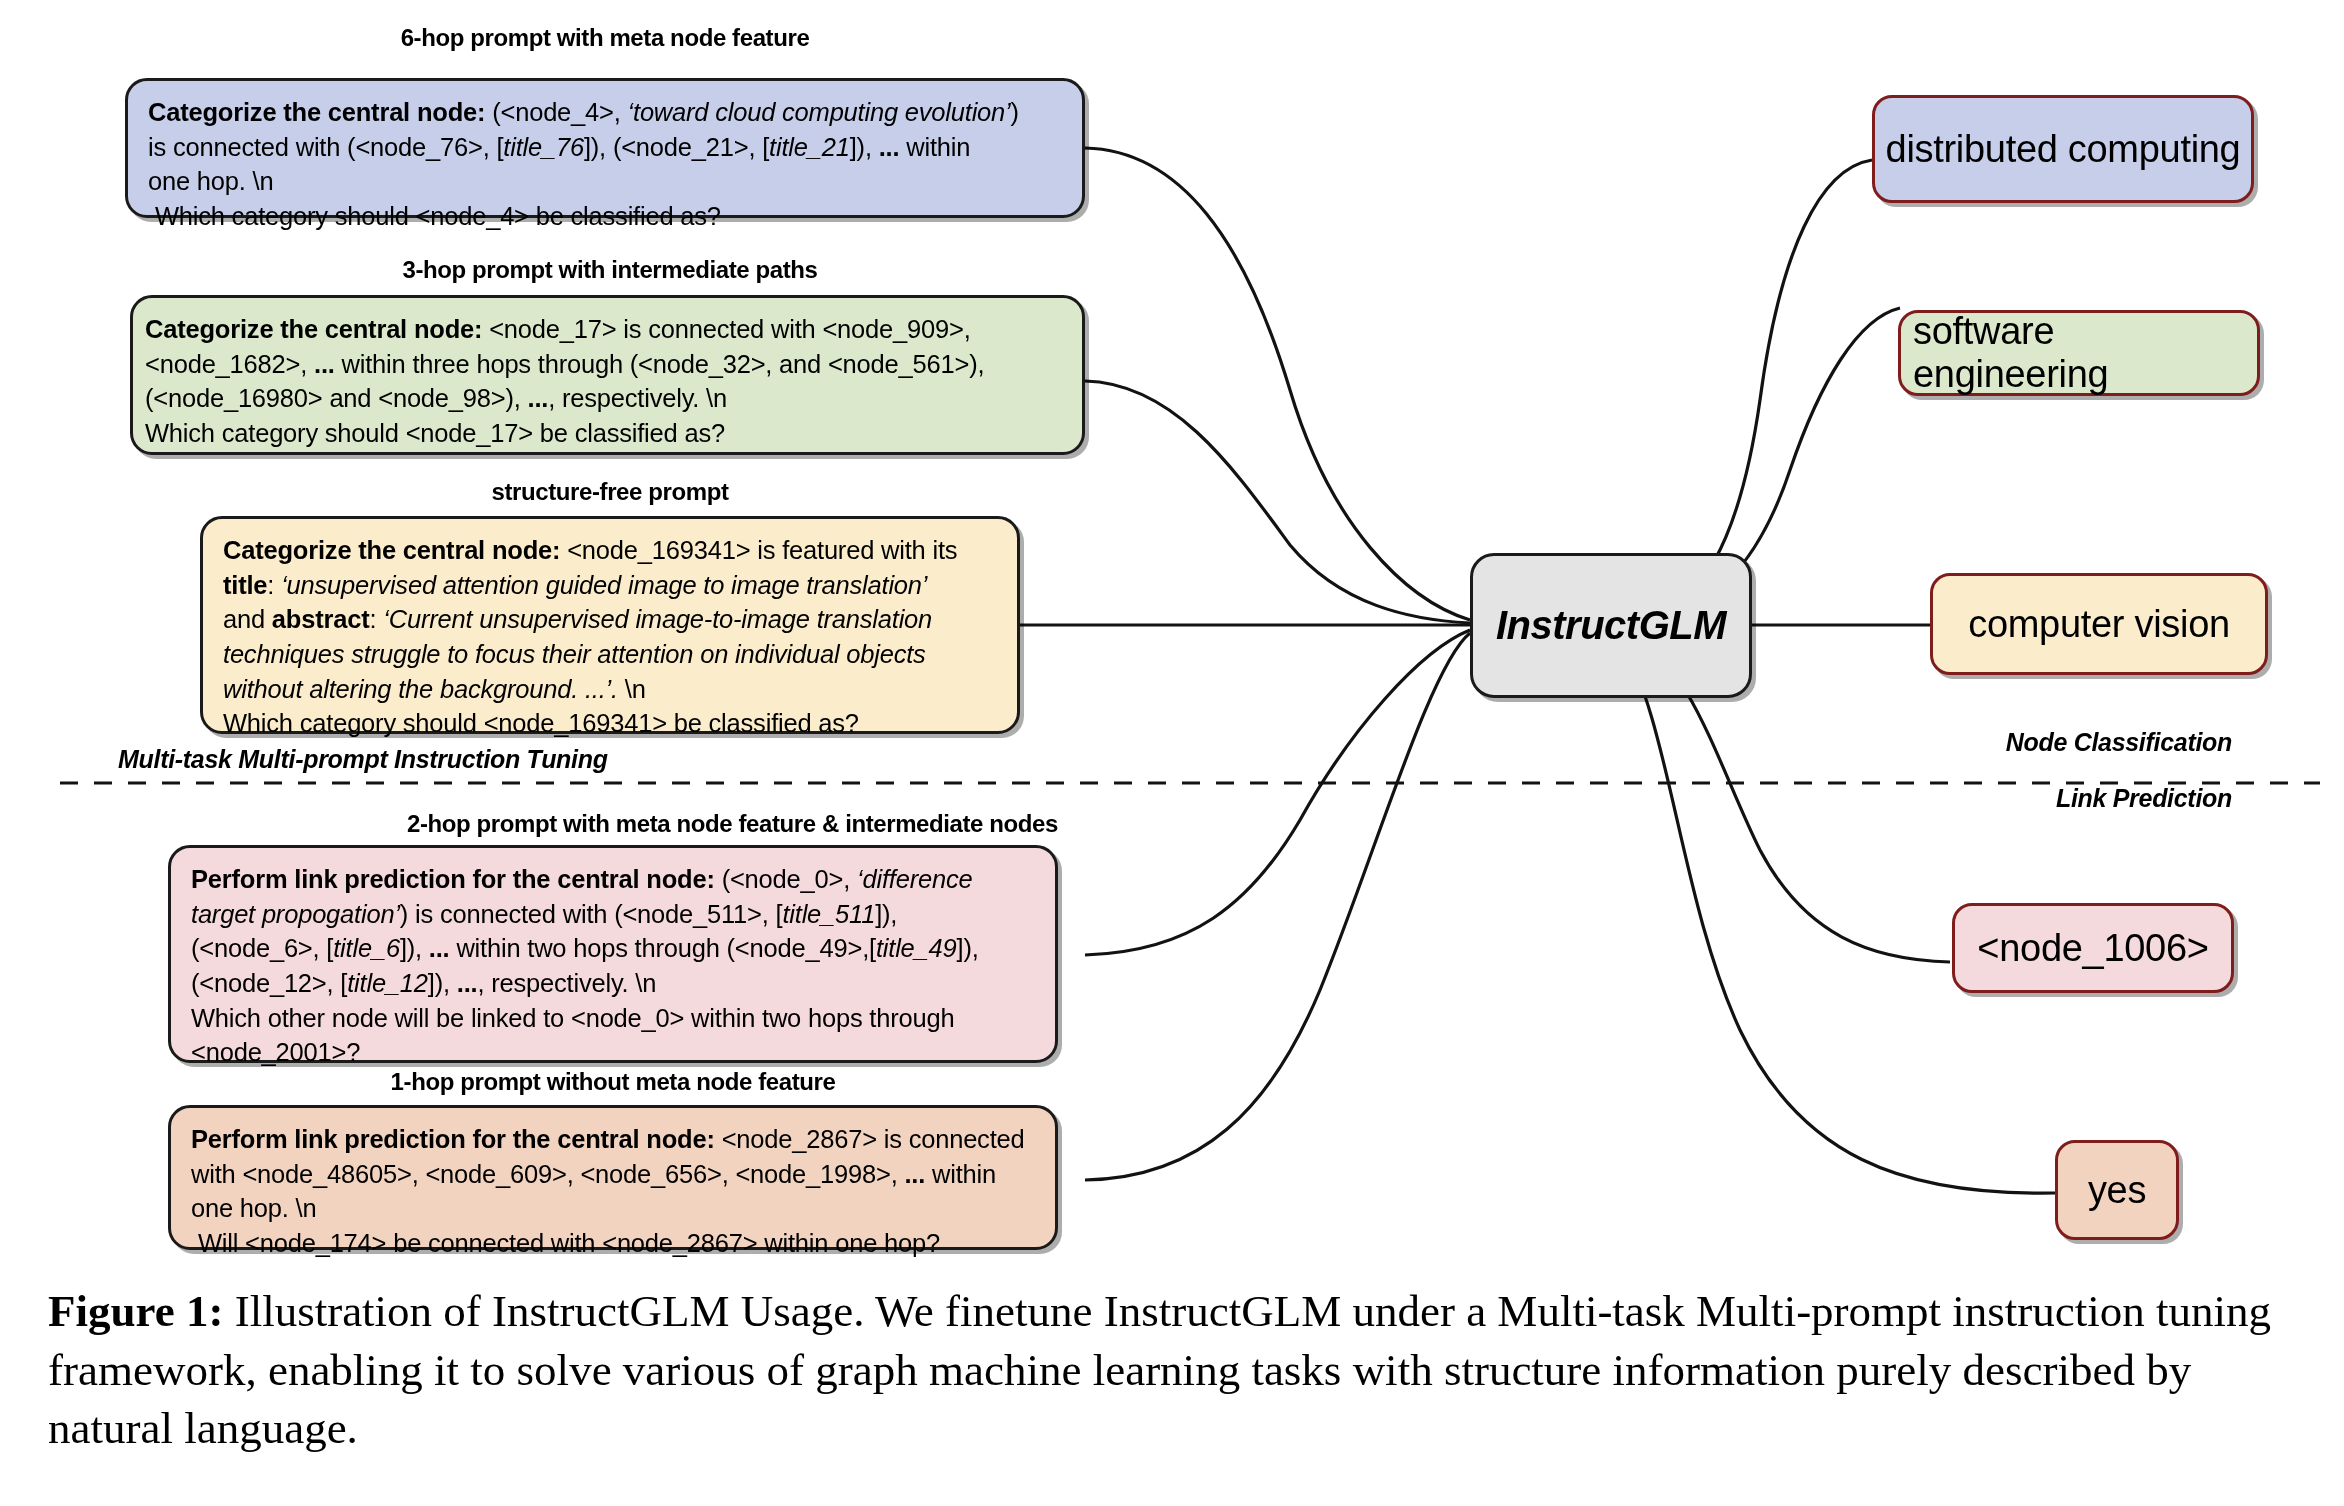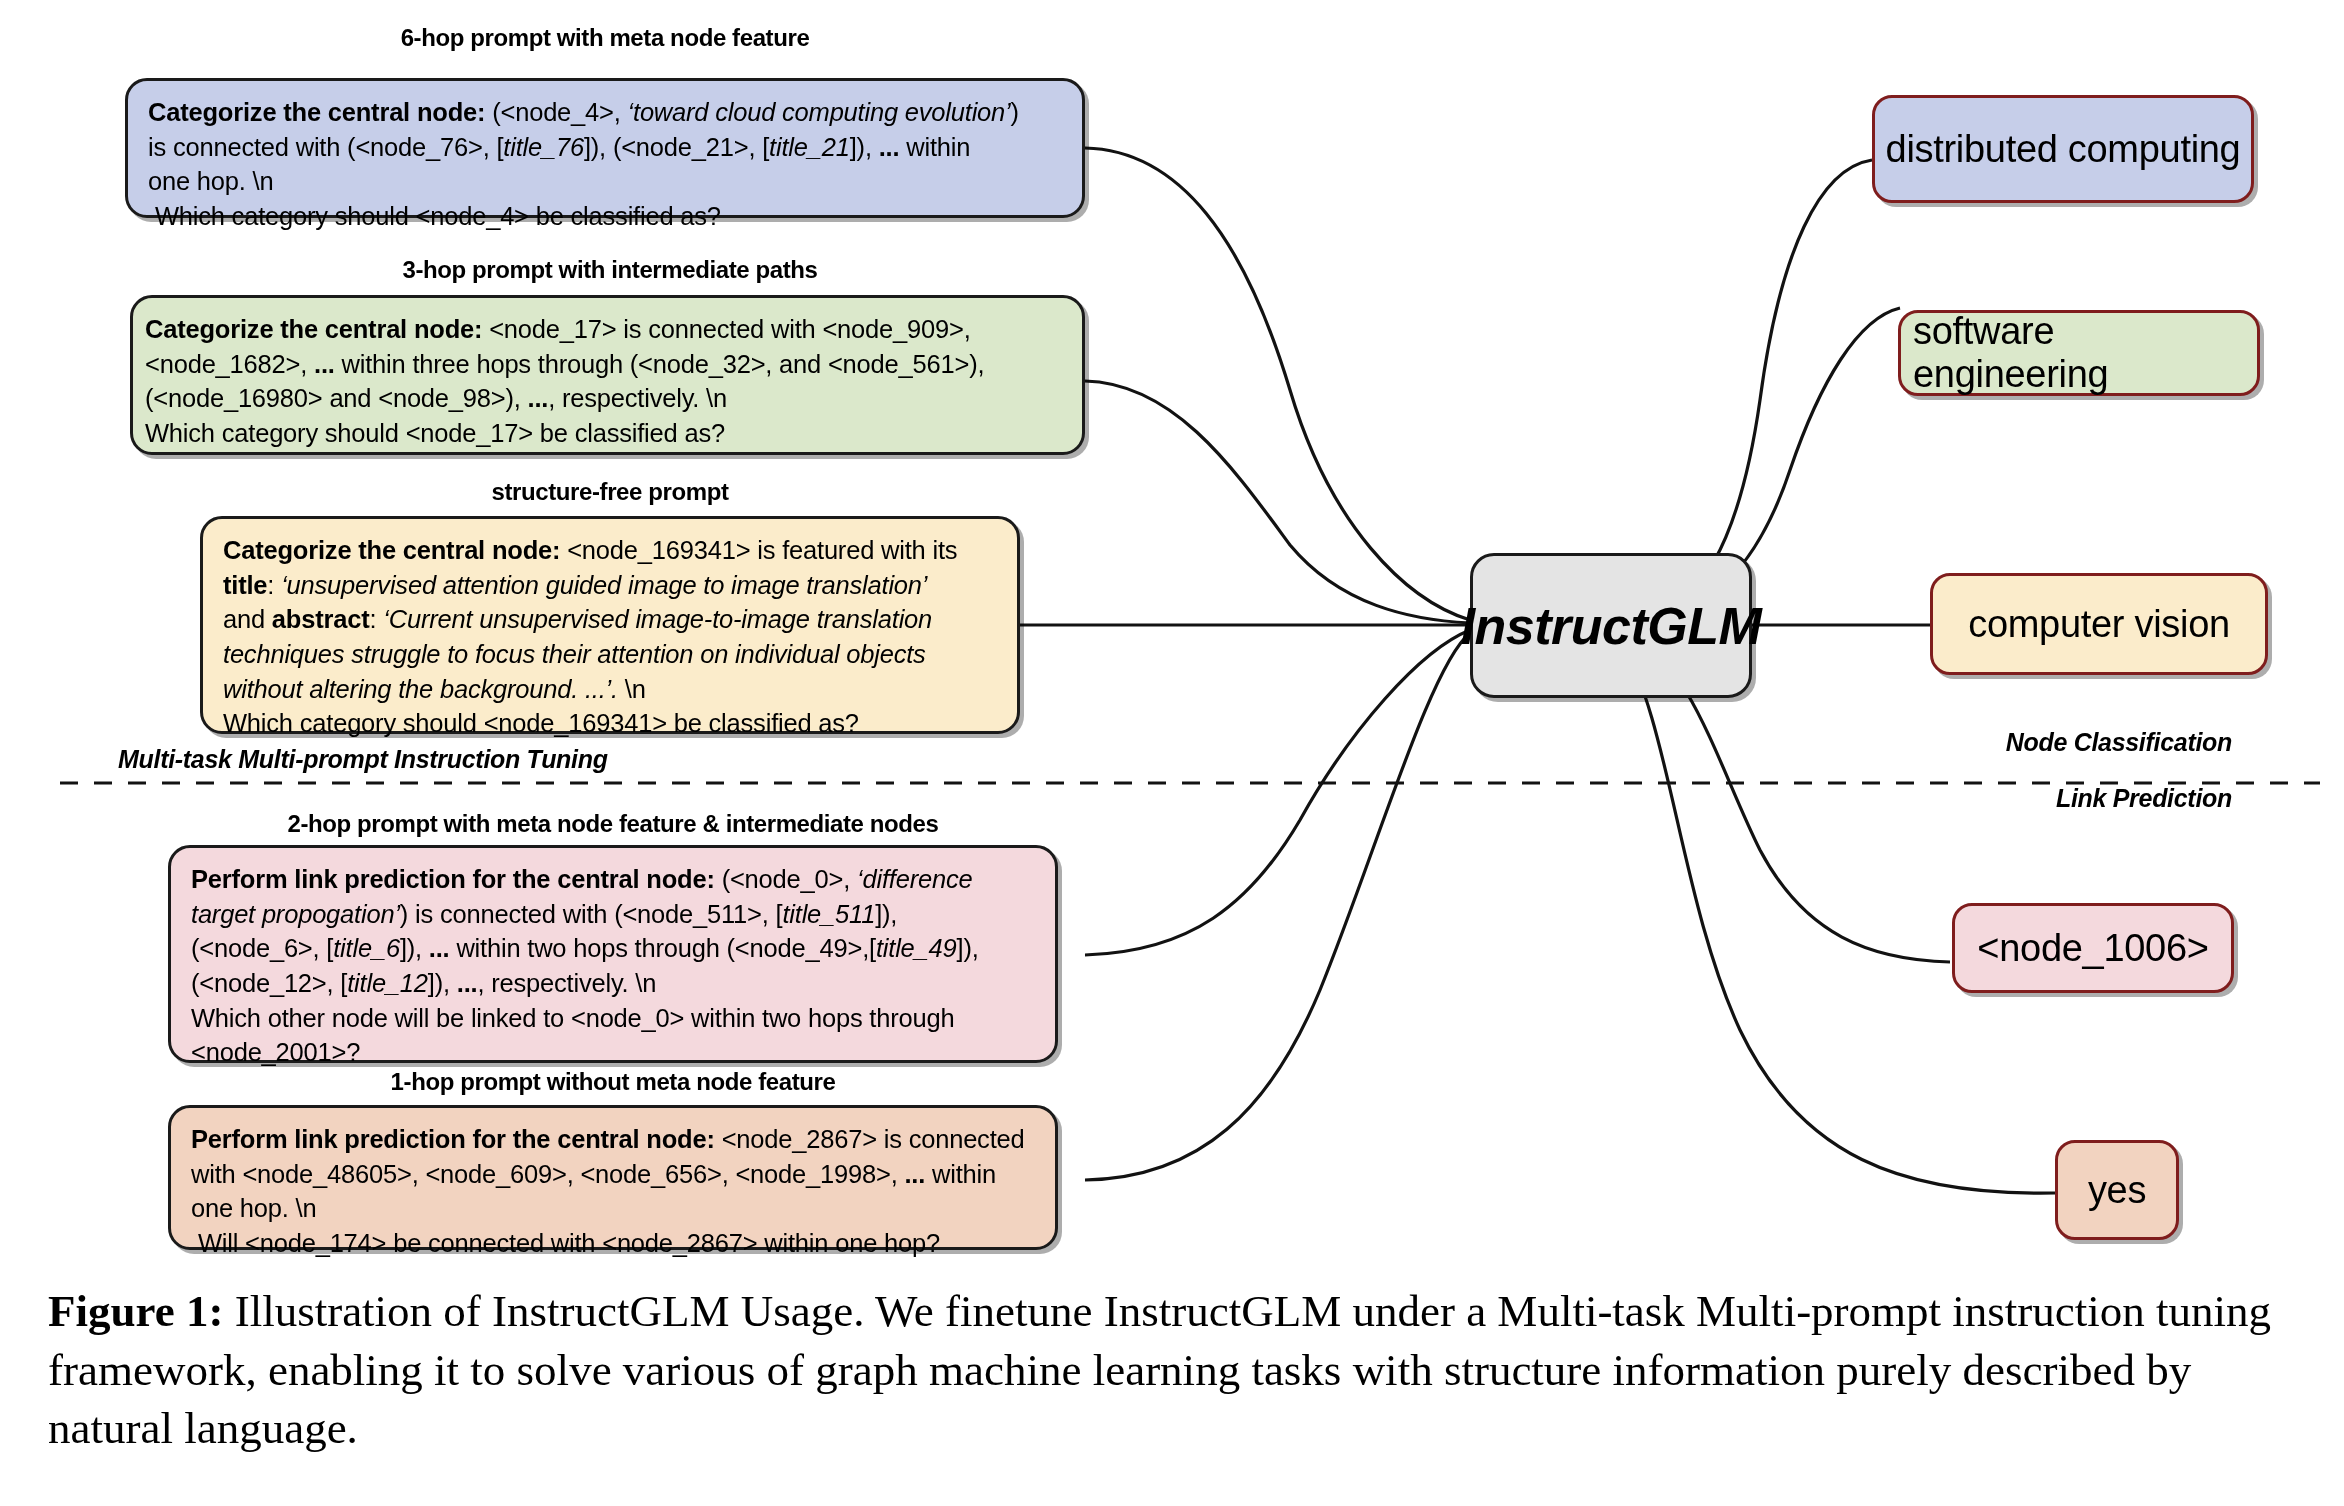--- a/index.html
+++ b/index.html
@@ -78,21 +78,21 @@
 
   
   #model-node {
     position: absolute;
     box-sizing: border-box;
     border: 3px solid #1a1a1a;
     border-radius: 24px;
     display: flex;
     align-items: center;
     justify-content: center;
-    font-size: 52px;
+    font-size: 40px;
     font-weight: bold;
     font-style: italic;
     letter-spacing: -0.5px;
     box-shadow: 4px 4px 0 rgba(0,0,0,0.32);
     z-index: 6;
   }
 
   
   #divider-label {
     position: absolute;
@@ -184,21 +184,21 @@
     <p><span class="bld">Categorize the central node:</span> &lt;node_169341&gt; is featured with its</p>
     <p><span class="bld">title</span>: <span class="ital">‘unsupervised attention guided image to image translation’</span></p>
     <p>and <span class="bld">abstract</span>: <span class="ital">‘Current unsupervised image-to-image translation</span></p>
     <p><span class="ital">techniques struggle to focus their attention on individual objects</span></p>
     <p><span class="ital">without altering the background. ...’.</span>  \n</p>
     <p>Which category should &lt;node_169341&gt; be classified as?</p>
   </div>
 
   <div id="divider-label" style="left:118px; top:745px;">Multi-task Multi-prompt Instruction Tuning</div>
 
-  <div class="box-caption" style="left:168px; top:810px; width:890px;">2-hop prompt with meta node feature &amp; intermediate nodes</div>
+  <div class="box-caption" style="left:168px; top:810px; width:890px;text-align:right;">2-hop prompt with meta node feature &amp; intermediate nodes</div>
   <div class="prompt-box pink" style="left:168px; top:845px; width:890px; height:218px;">
     <p><span class="bld">Perform link prediction for the central node:</span> (&lt;node_0&gt;, <span class="ital">‘difference</span></p>
     <p><span class="ital">target propogation’</span>) is connected with (&lt;node_511&gt;, [<span class="ital">title_511</span>]),</p>
     <p>(&lt;node_6&gt;, [<span class="ital">title_6</span>]), <span class="bld">...</span> within two hops through (&lt;node_49&gt;,[<span class="ital">title_49</span>]),</p>
     <p>(&lt;node_12&gt;, [<span class="ital">title_12</span>]), <span class="bld">...</span>, respectively.  \n</p>
     <p>Which other node will be linked to &lt;node_0&gt; within two hops through</p>
     <p>&lt;node_2001&gt;?</p>
   </div>
 
   <div class="box-caption" style="left:168px; top:1068px; width:890px;">1-hop prompt without meta node feature</div>

